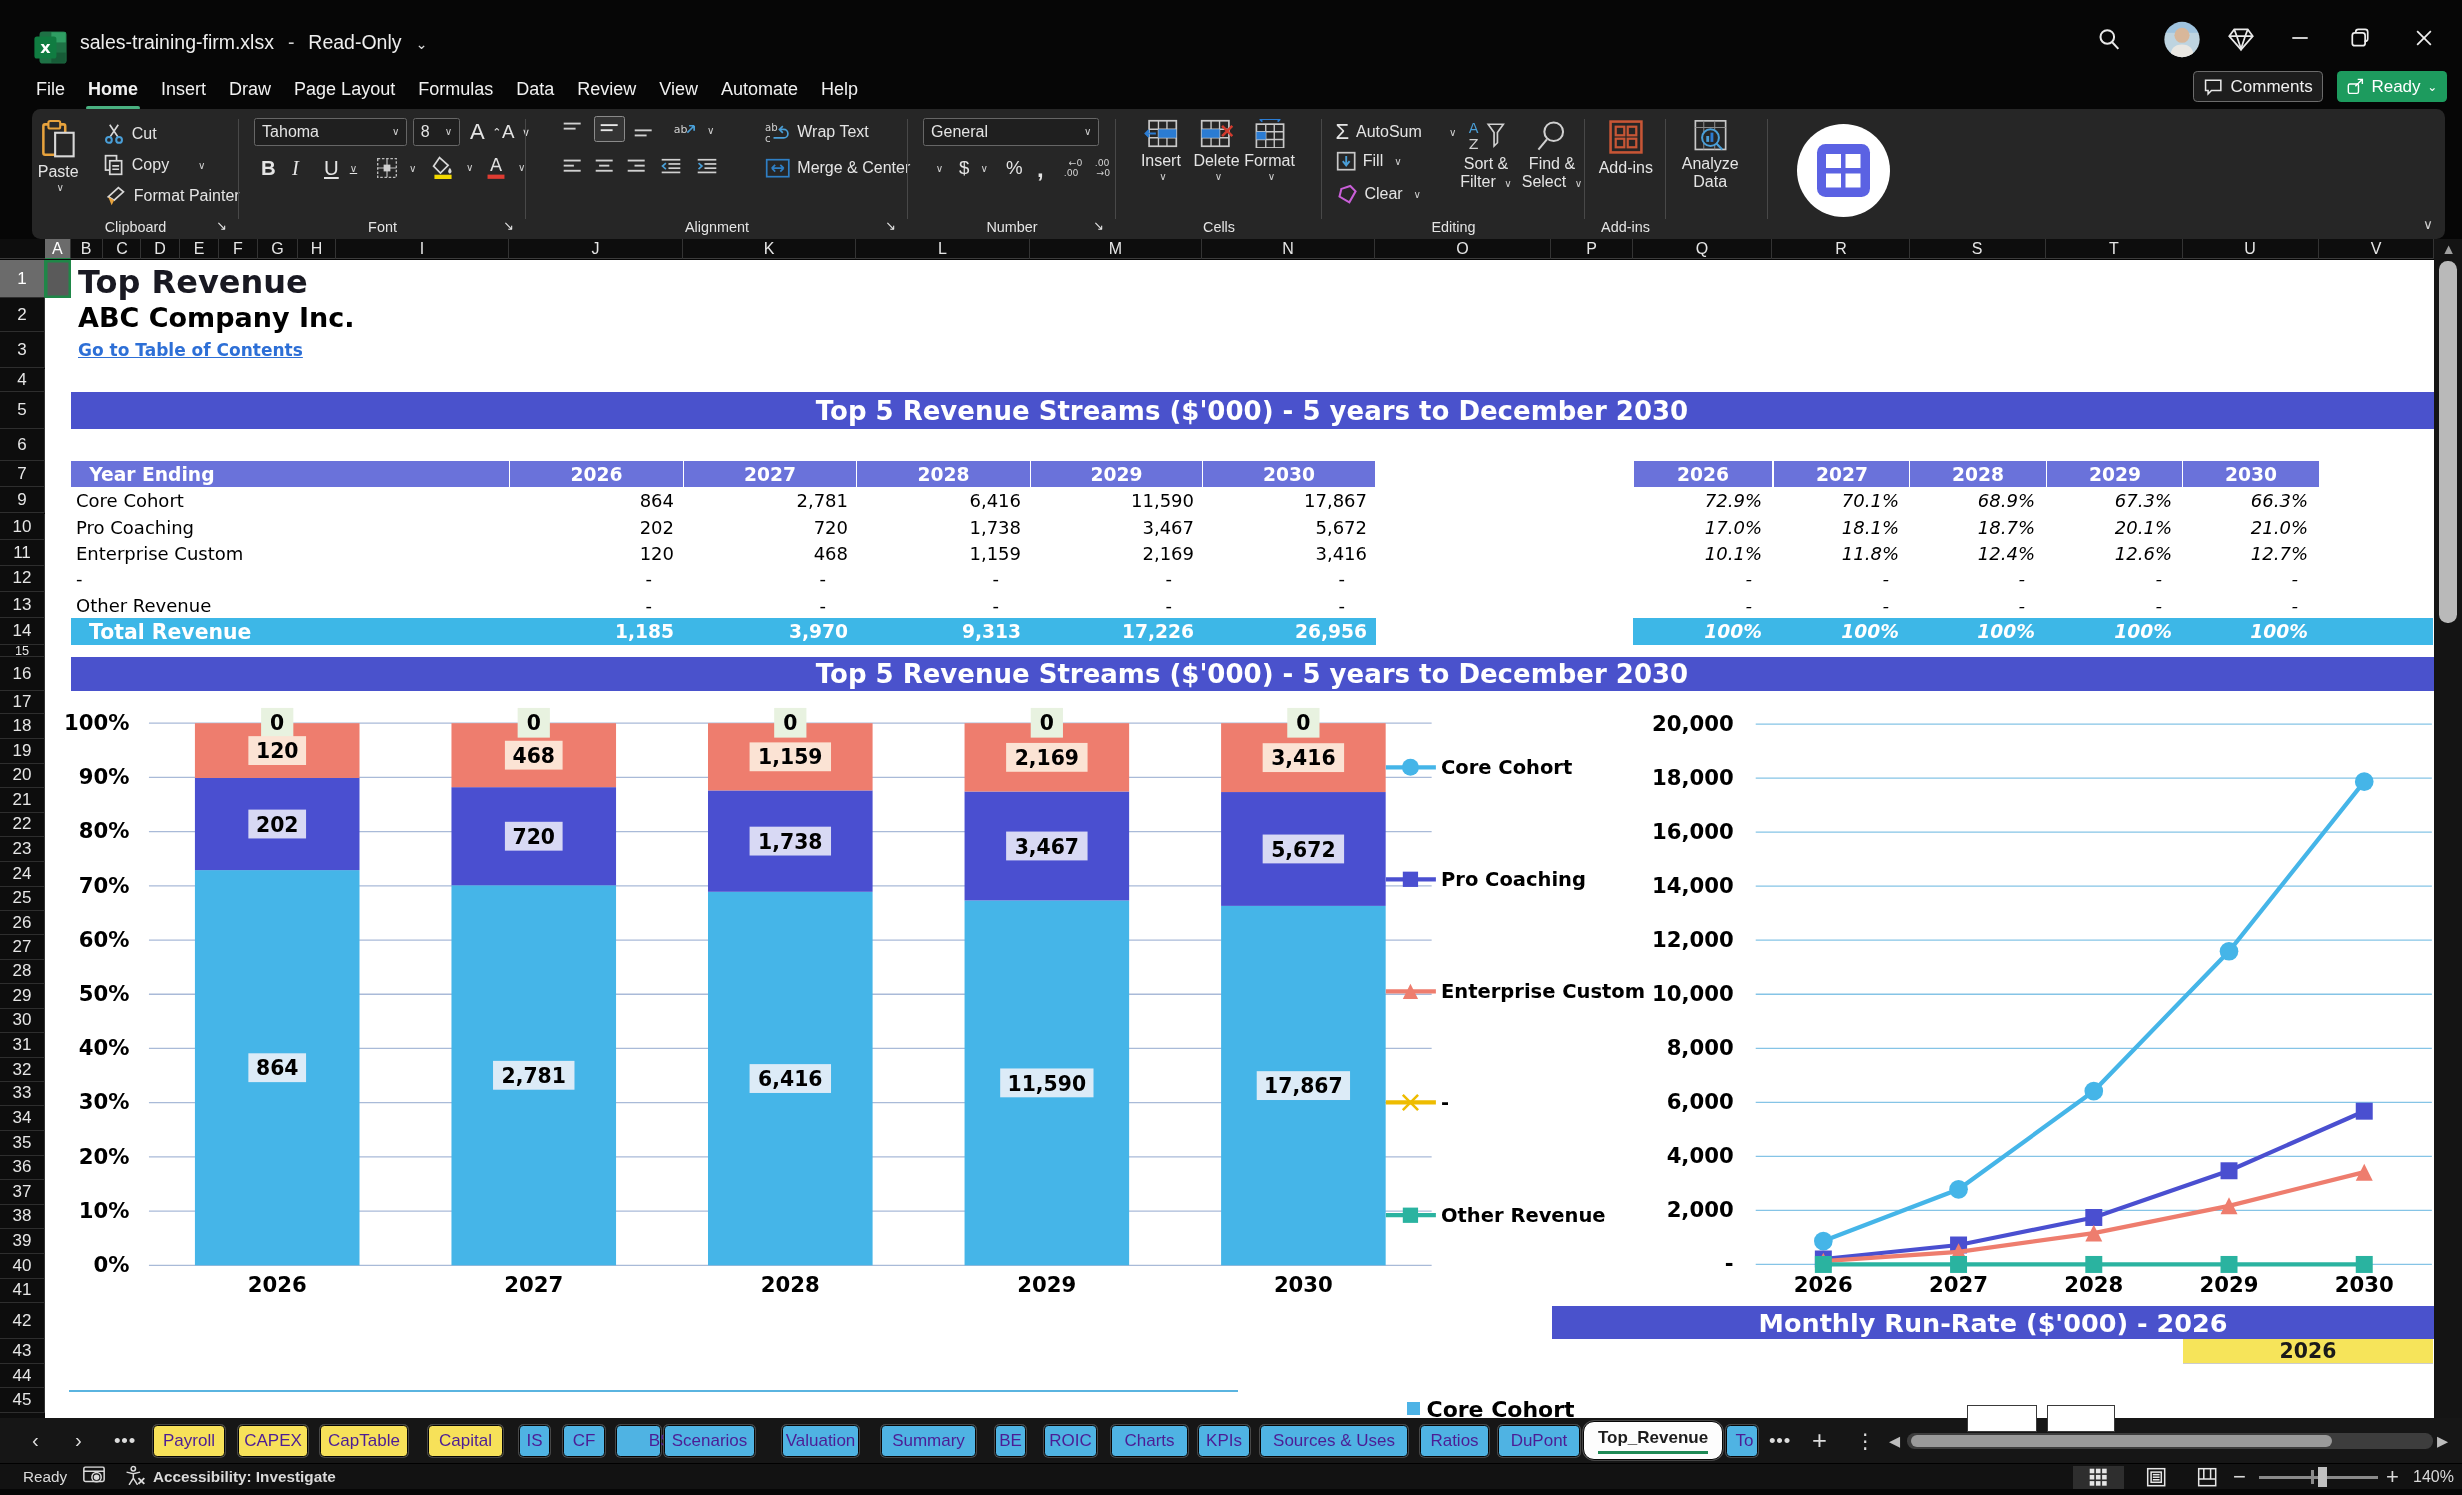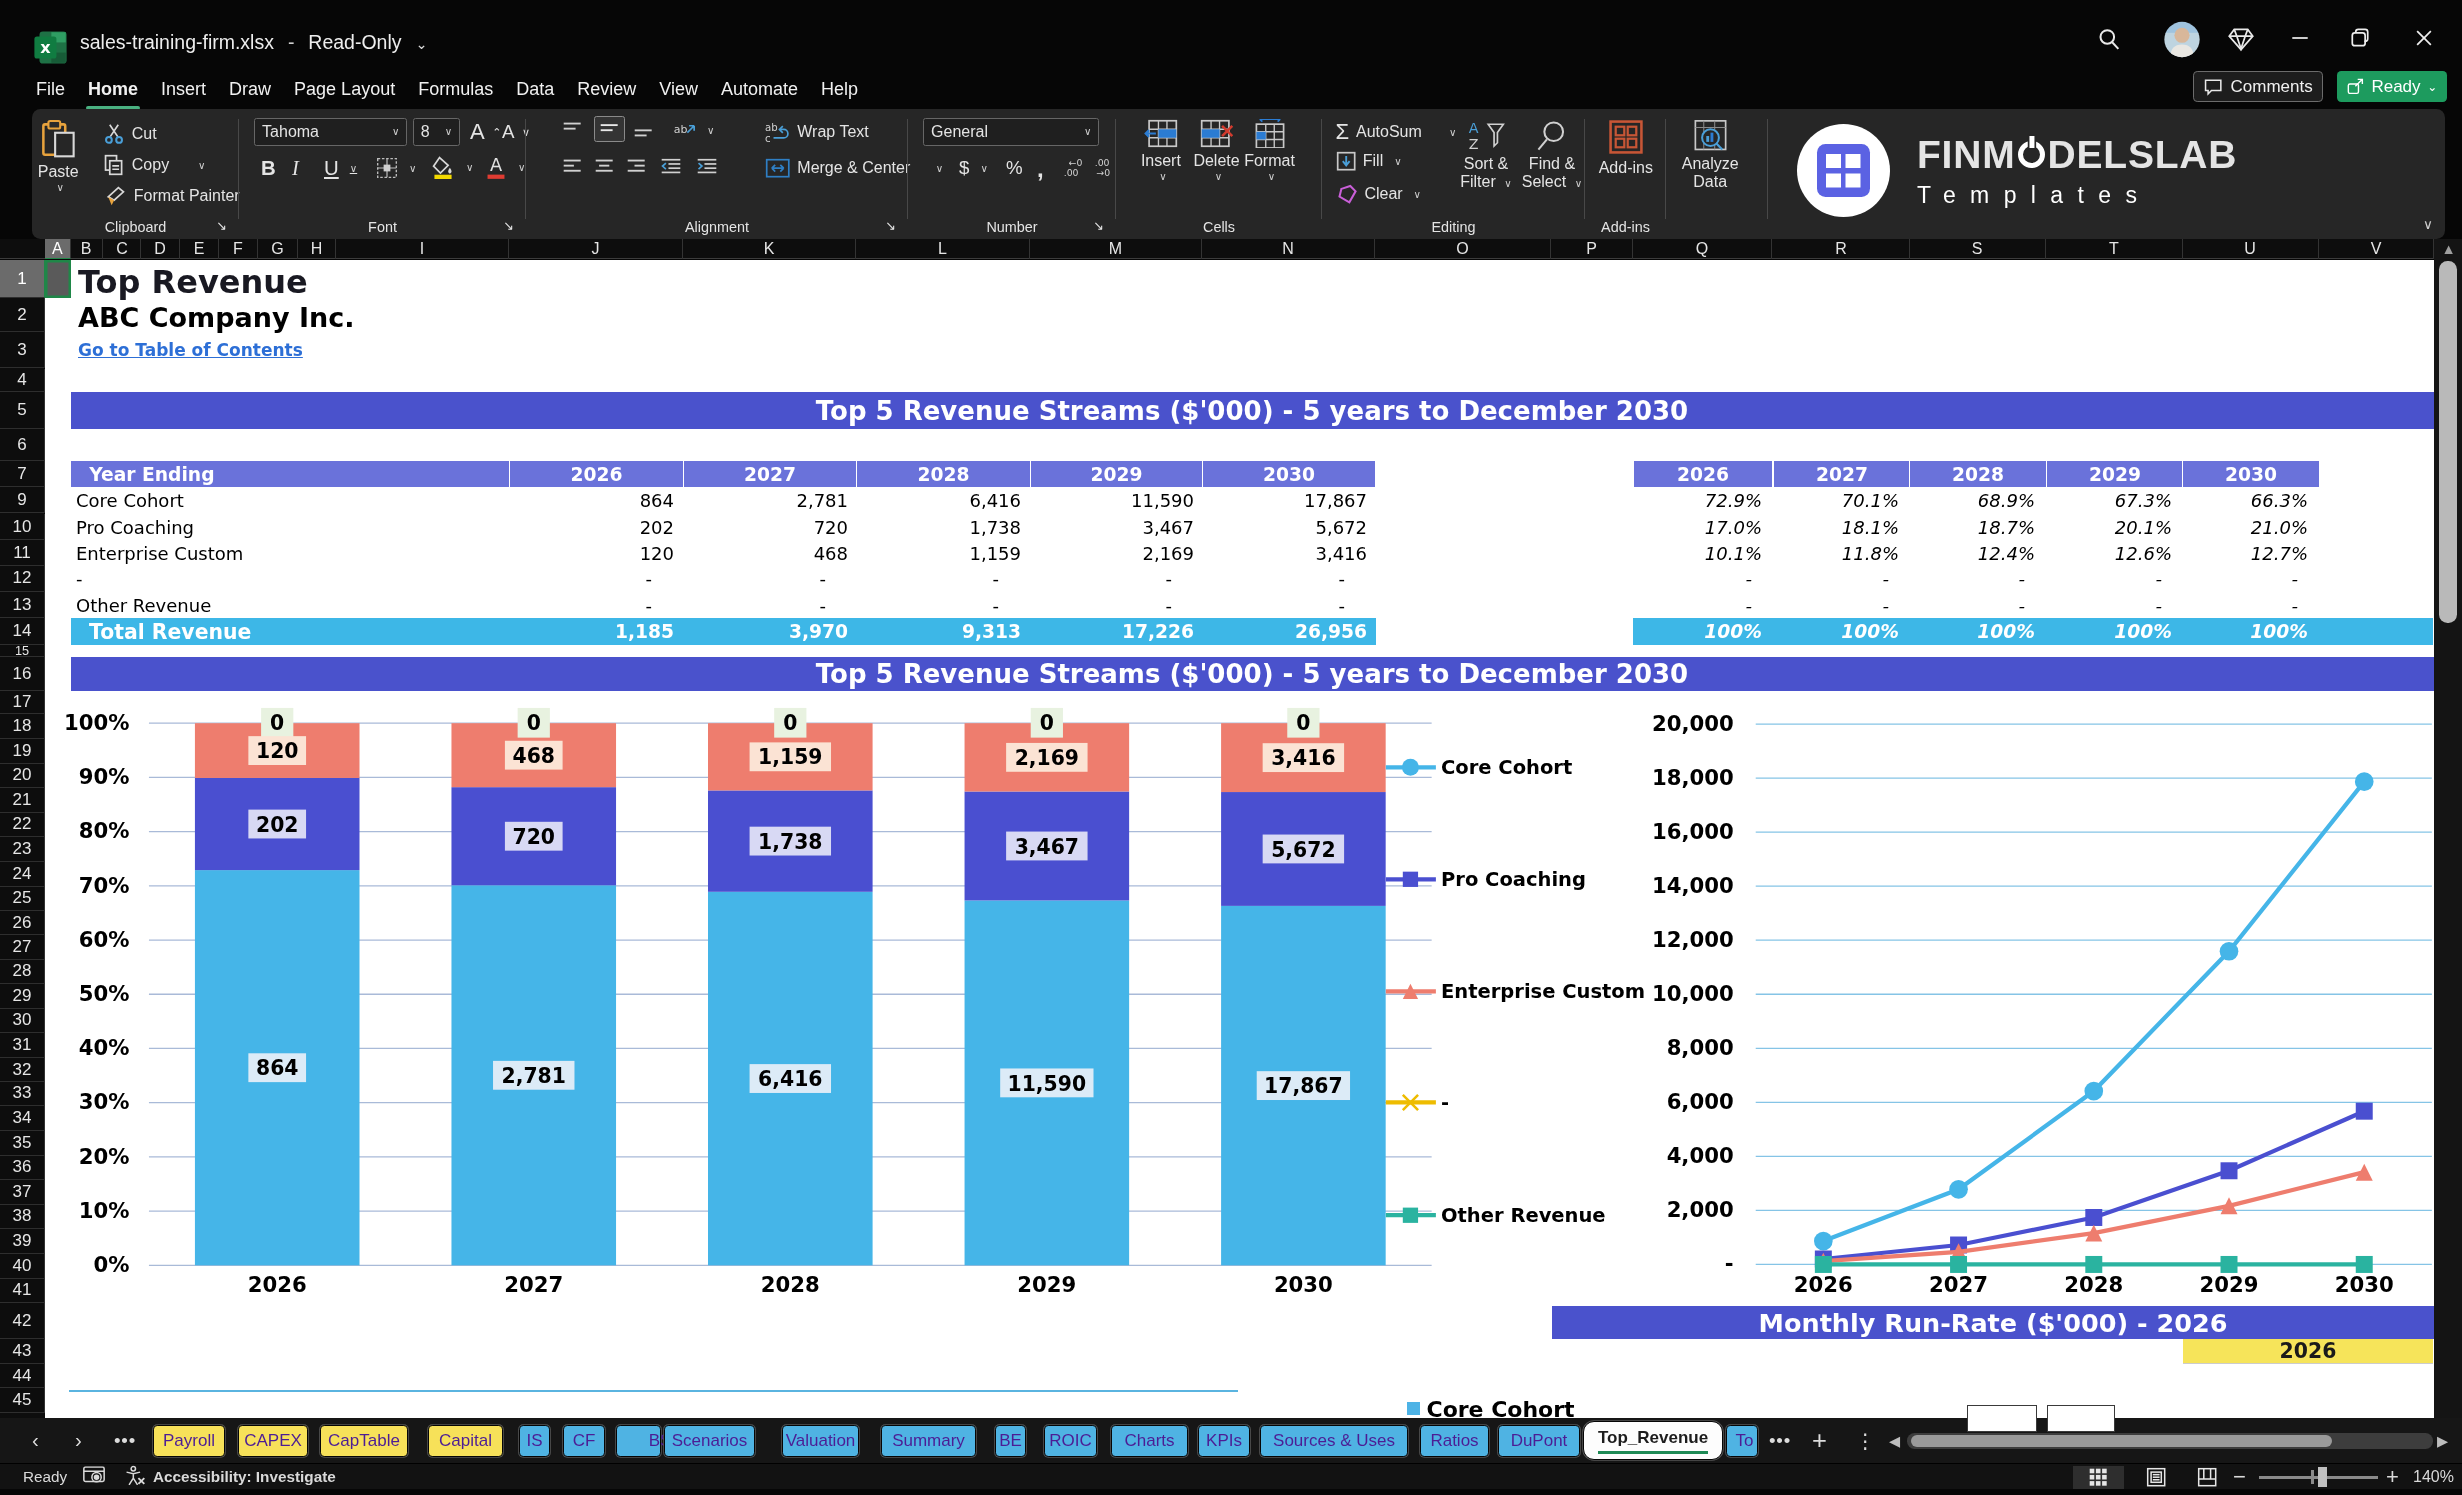--- a/index.html
+++ b/index.html
@@ -519,28 +519,20 @@
         <span style="margin-top:1.7px;line-height:1.15;text-align:center;white-space:pre-line">Analyze
 Data</span>
       </div>
       <div class="rsep" style="right:0"></div>
     </div>
 
     <div class="logo-wrap">
       <div class="logo-circle">
           <div class="logo-sq"></div>
         </div>
-      <div class="logo-text">
-        <div class="l1">
-            <span>FINM</span>
-            <span class="power-o"></span>
-            <span>DELSLAB</span>
-          </div>
-        <div class="l2">Templates</div>
-      </div>
     </div>
     <span class="ribbon-collapse">∨</span>
   </div>
 
   <div class="corner"></div>
   <div class="colheaders" id="colheaders">
       <div class="cl sel" style="left: 45px; width: 25.5px;">A</div>
       <div class="cl" style="left: 70px; width: 33px;">B</div>
       <div class="cl" style="left: 104px; width: 37px;">C</div>
       <div class="cl" style="left: 141px; width: 39px;">D</div>

